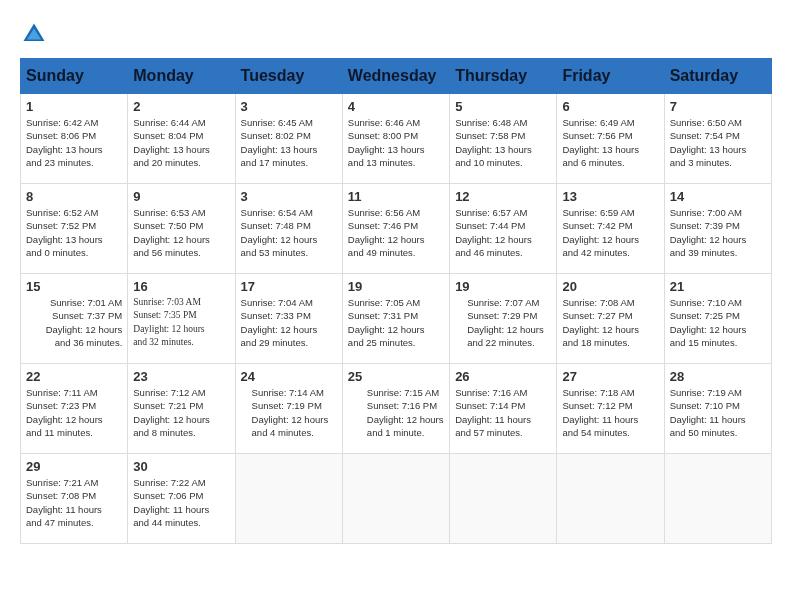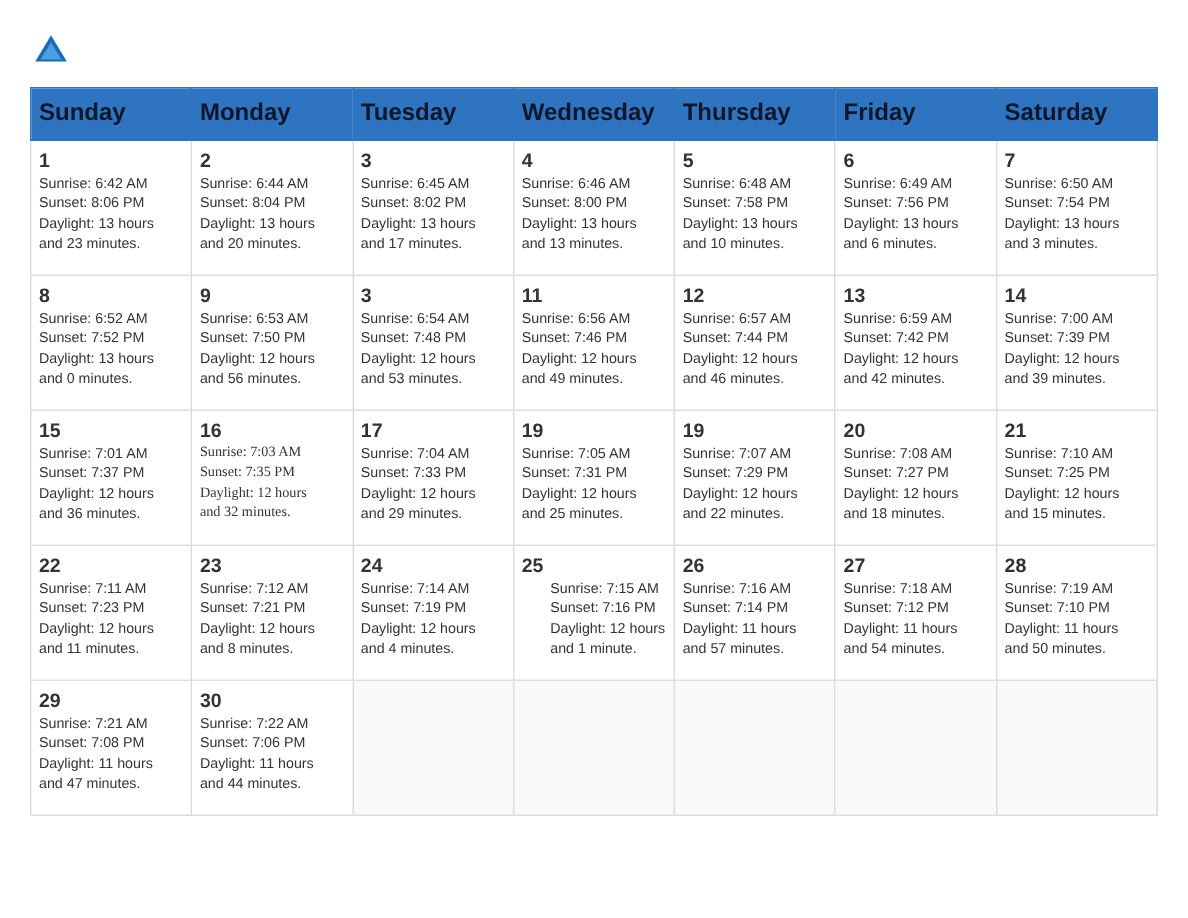--- a/index.html
+++ b/index.html
@@ -217,21 +217,21 @@
           <span class="day-num">14</span>
           <div class="day-info" style="white-space: pre-line;">Sunrise: 7:00 AM
 Sunset: 7:39 PM
 Daylight: 12 hours
 and 39 minutes.</div>
         </td>
       </tr>
       <tr>
         <td>
           <span class="day-num">15</span>
-          <div class="day-info" style="white-space: pre-line;">Sunrise: 7:01 AM
+          <div class="day-info" style="white-space: pre-line; text-align: right;">Sunrise: 7:01 AM
 Sunset: 7:37 PM
 Daylight: 12 hours
 and 36 minutes.</div>
         </td>
         <td>
           <span class="day-num">16</span>
           <div class="day-info" style="white-space: pre-line; font-family: Liberation Serif, serif;">Sunrise: 7:03 AM
 Sunset: 7:35 PM
 Daylight: 12 hours
 and 32 minutes.</div>
@@ -245,21 +245,21 @@
         </td>
         <td>
           <span class="day-num">19</span>
           <div class="day-info" style="white-space: pre-line;">Sunrise: 7:05 AM
 Sunset: 7:31 PM
 Daylight: 12 hours
 and 25 minutes.</div>
         </td>
         <td>
           <span class="day-num">19</span>
-          <div class="day-info" style="white-space: pre-line;">Sunrise: 7:07 AM
+          <div class="day-info" style="white-space: pre-line; margin-left: 12px;">Sunrise: 7:07 AM
 Sunset: 7:29 PM
 Daylight: 12 hours
 and 22 minutes.</div>
         </td>
         <td>
           <span class="day-num">20</span>
           <div class="day-info" style="white-space: pre-line;">Sunrise: 7:08 AM
 Sunset: 7:27 PM
 Daylight: 12 hours
 and 18 minutes.</div>
@@ -282,21 +282,21 @@
         </td>
         <td>
           <span class="day-num">23</span>
           <div class="day-info" style="white-space: pre-line;">Sunrise: 7:12 AM
 Sunset: 7:21 PM
 Daylight: 12 hours
 and 8 minutes.</div>
         </td>
         <td>
           <span class="day-num">24</span>
-          <div class="day-info" style="white-space: pre-line;">Sunrise: 7:14 AM
+          <div class="day-info" style="white-space: pre-line; margin-left: 11px;">Sunrise: 7:14 AM
 Sunset: 7:19 PM
 Daylight: 12 hours
 and 4 minutes.</div>
         </td>
         <td>
           <span class="day-num">25</span>
           <div class="day-info" style="white-space: pre-line; margin-left: 19px;">Sunrise: 7:15 AM
 Sunset: 7:16 PM
 Daylight: 12 hours
 and 1 minute.</div>

